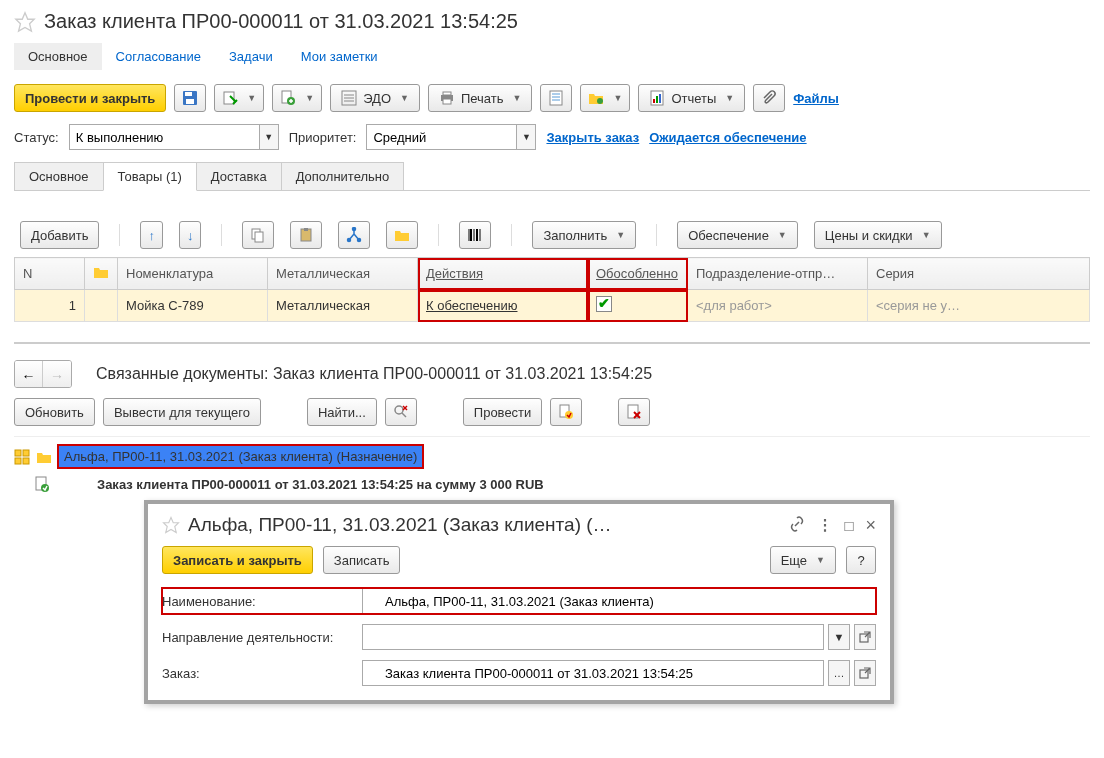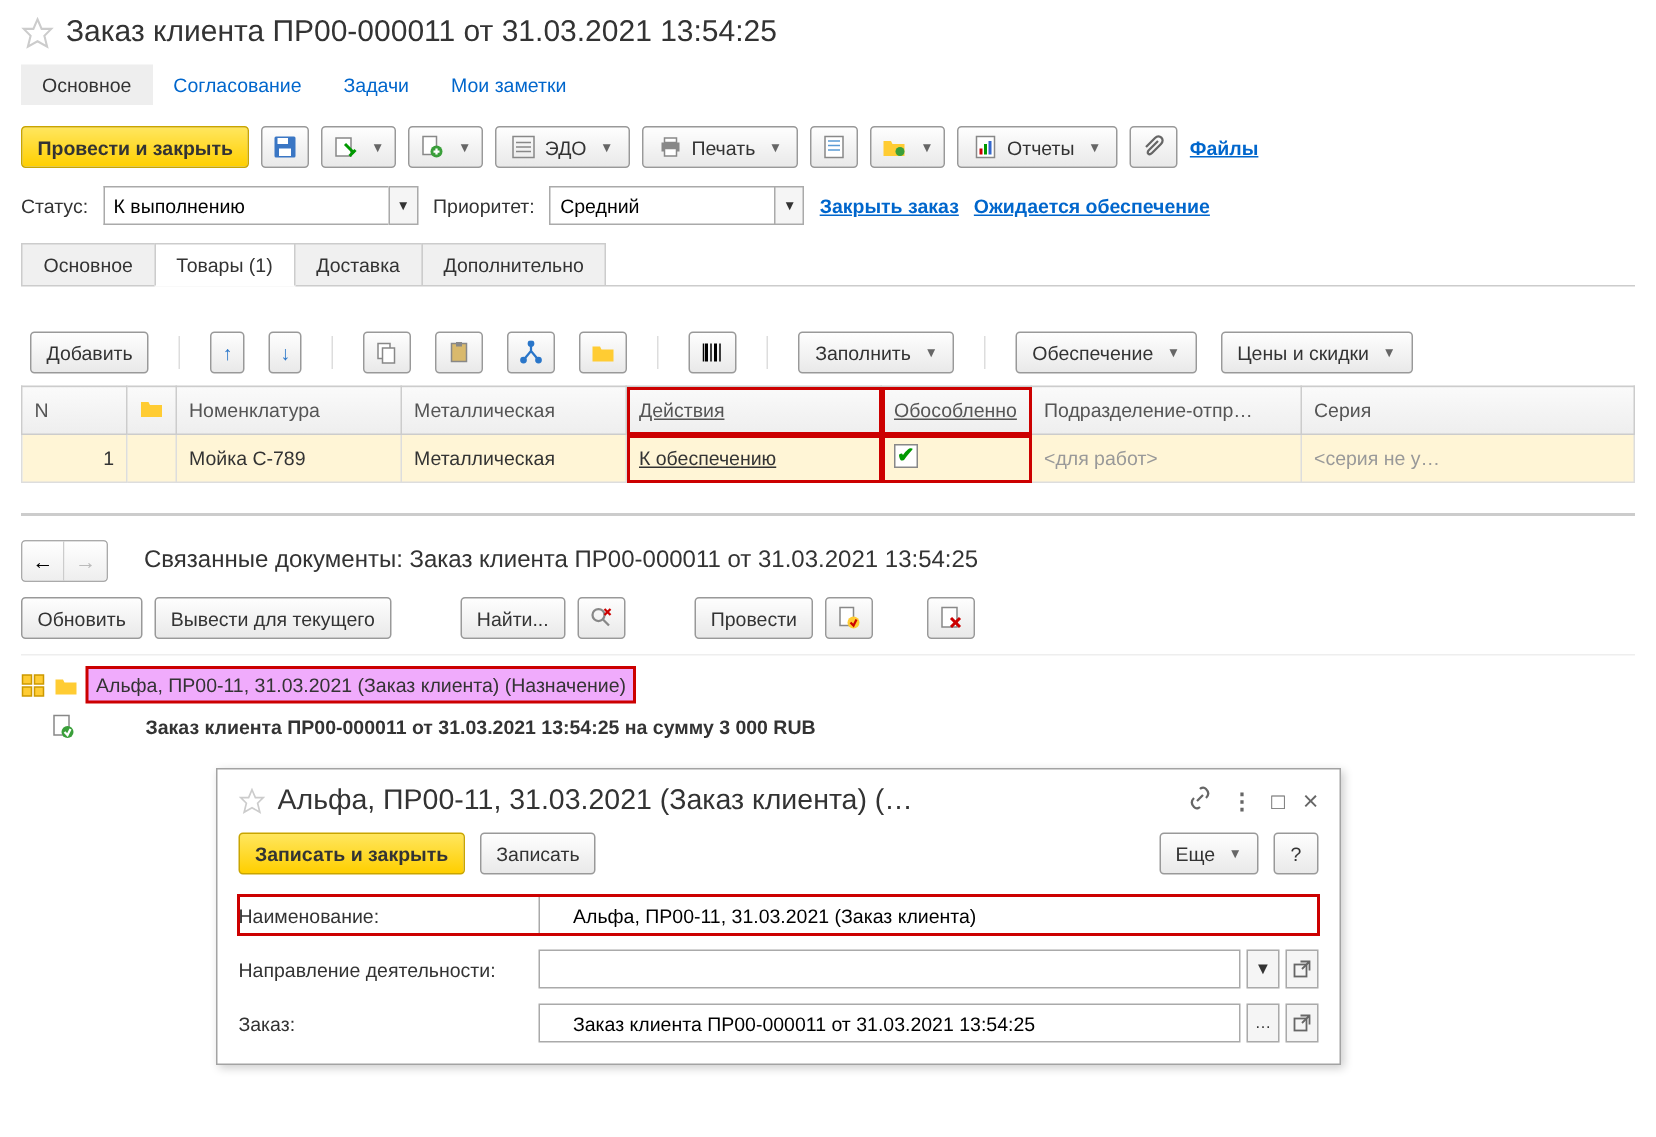--- a/index.html
+++ b/index.html
@@ -45,25 +45,25 @@
   .placeholder-text { color: #999; }
   .checkbox-cell { text-align: left; }
   .checkbox-green { display: inline-block; width: 16px; height: 16px; border: 1px solid #888; background: #fff; position: relative; }
   .checkbox-green::after { content: '✔'; color: #090; position: absolute; top: -2px; left: 1px; font-size: 14px; font-weight: bold; }
   .section-divider { border-top: 2px solid #ccc; margin: 16px 0; }
   .nav-arrows { display: inline-flex; border: 1px solid #aaa; border-radius: 3px; overflow: hidden; margin-right: 16px; }
   .nav-arrows button { border: none; background: linear-gradient(#fff,#eee); width: 28px; height: 26px; cursor: pointer; display: flex; align-items: center; justify-content: center; font-size: 14px; }
   .nav-arrows button:first-child { border-right: 1px solid #ccc; }
   .section-title { font-size: 16px; color: #333; font-weight: normal; }
   .tree-row { display: flex; align-items: center; gap: 6px; padding: 4px 0; }
-  .tree-highlight { outline: 2px solid #c00; outline-offset: -1px; padding: 4px 6px; display: inline-block; background: #f0abfc; }
+  .tree-highlight { outline: 2px solid #c00; outline-offset: -1px; padding: 4px 6px; display: inline-block; background: #3b82f6; }
   .tree-indent { margin-left: 20px; font-weight: bold; gap: 47px; }
   .popup {
-    position: relative; margin-left: 130px; margin-top: 16px;
-    border: 1px solid #a3a3a3; background: #fff; width: 750px;
+    position: relative; margin-left: 130px; margin-top: 4px;
+    border: 4px solid #a3a3a3; background: #fff; width: 750px;
     box-shadow: 2px 2px 6px rgba(0,0,0,0.2);
     padding: 10px 14px 4px;
   }
   .popup-header { display: flex; align-items: center; justify-content: space-between; margin-bottom: 10px; }
   .popup-title-wrap { display: flex; align-items: center; gap: 8px; min-width: 0; }
   .popup-title { font-size: 19px; white-space: nowrap; overflow: hidden; text-overflow: ellipsis; }
   .popup-controls { display: flex; align-items: center; gap: 12px; color: #666; }
   .popup-controls span { cursor: pointer; font-size: 15px; }
   .popup-toolbar { display: flex; align-items: center; gap: 10px; margin-bottom: 14px; }
   .form-row { display: flex; align-items: center; margin-bottom: 10px; }

